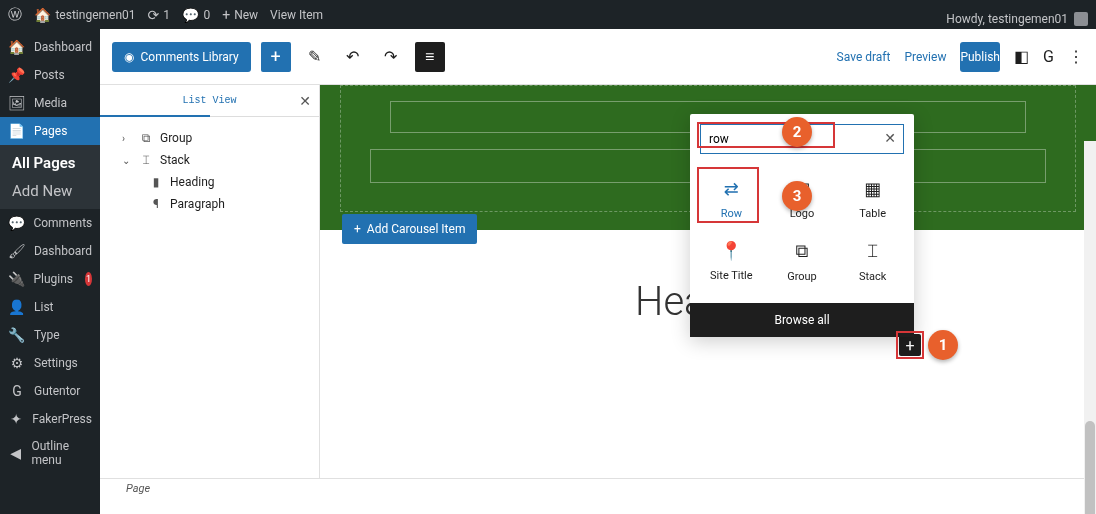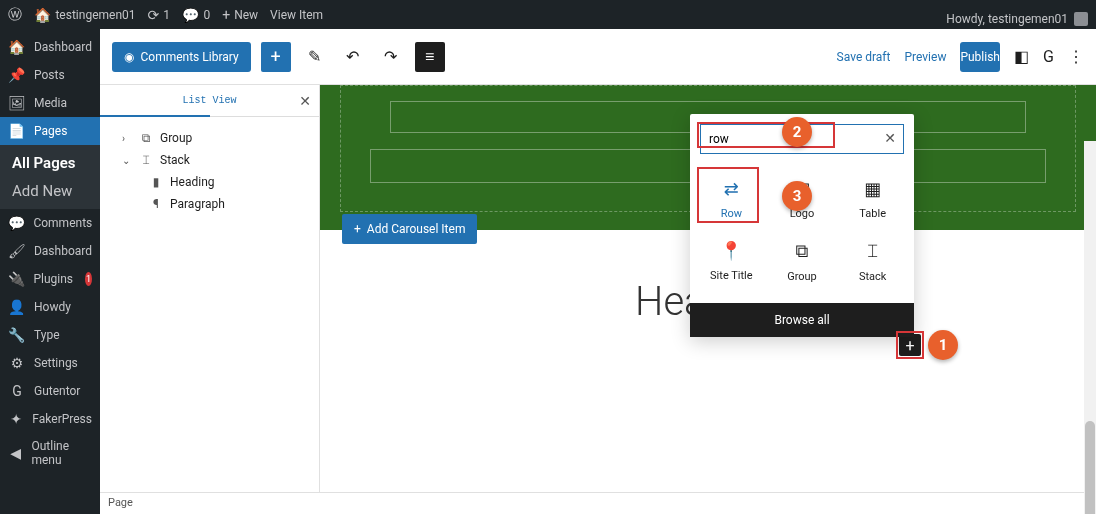--- a/index.html
+++ b/index.html
@@ -67,21 +67,21 @@
 .inserter-item { display: flex; flex-direction: column; align-items: center; gap: 8px; padding: 10px 4px; cursor: pointer; font-size: 11px; color: #1e1e1e; }
 .inserter-item.selected { color: #2271b1; }
 .ii-icon { font-size: 18px; color: inherit; }
 .browse-all { background: #1e1e1e; color: #fff; text-align: center; padding: 10px; font-size: 12px; cursor: pointer; }
 
 .callout { position: absolute; width: 30px; height: 30px; border-radius: 50%; background: #e8602c; color: #fff; font-weight: 700; display: flex; align-items: center; justify-content: center; font-size: 15px; box-shadow: 0 2px 4px rgba(0,0,0,0.3); z-index: 60; }
 .red-frame { position: absolute; border: 2px solid #d63638; z-index: 55; pointer-events: none; }
 
 .plus-target { position: absolute; width: 22px; height: 22px; background: #1e1e1e; color: #fff; display: flex; align-items: center; justify-content: center; font-size: 16px; border-radius: 2px; cursor: pointer; z-index: 40; }
 
-.footer-bar { position: absolute; bottom: 0; left: 100px; right: 12px; height: 22px; background: #fff; border-top: 1px solid #e0e0e0; font-size: 11px; color: #555; padding: 3px 8px; }
+.footer-bar { position: absolute; bottom: 0; left: 100px; right: 12px; height: 36px; background: #fff; border-top: 1px solid #e0e0e0; font-size: 11px; color: #555; padding: 3px 26px; font-style: italic; }
 .v-scroll { position: absolute; right: 0; top: 56px; bottom: 0; width: 12px; background: #f1f1f1; }
 .v-scroll-thumb { position: absolute; right: 1px; width: 10px; background: #c1c1c1; border-radius: 5px; }
 </style>
 </head>
 <body>
 
 <div class="admin-bar">
   <div class="admin-bar-left">
     <span class="admin-bar-item">
         <span class="ab-icon">ⓦ</span>
@@ -143,21 +143,21 @@
         <span class="mi-icon">🖌</span>
         <span>Dashboard</span>
       </div>
     <div class="wp-menu-item">
         <span class="mi-icon">🔌</span>
         <span>Plugins</span>
         <span class="plugin-badge">1</span>
       </div>
     <div class="wp-menu-item">
         <span class="mi-icon">👤</span>
-        <span>Howdy</span>
+        <span>List</span>
       </div>
     <div class="wp-menu-item">
         <span class="mi-icon">🔧</span>
         <span>Type</span>
       </div>
     <div class="wp-menu-item">
         <span class="mi-icon">⚙</span>
         <span>Settings</span>
       </div>
     <div class="wp-menu-item">

